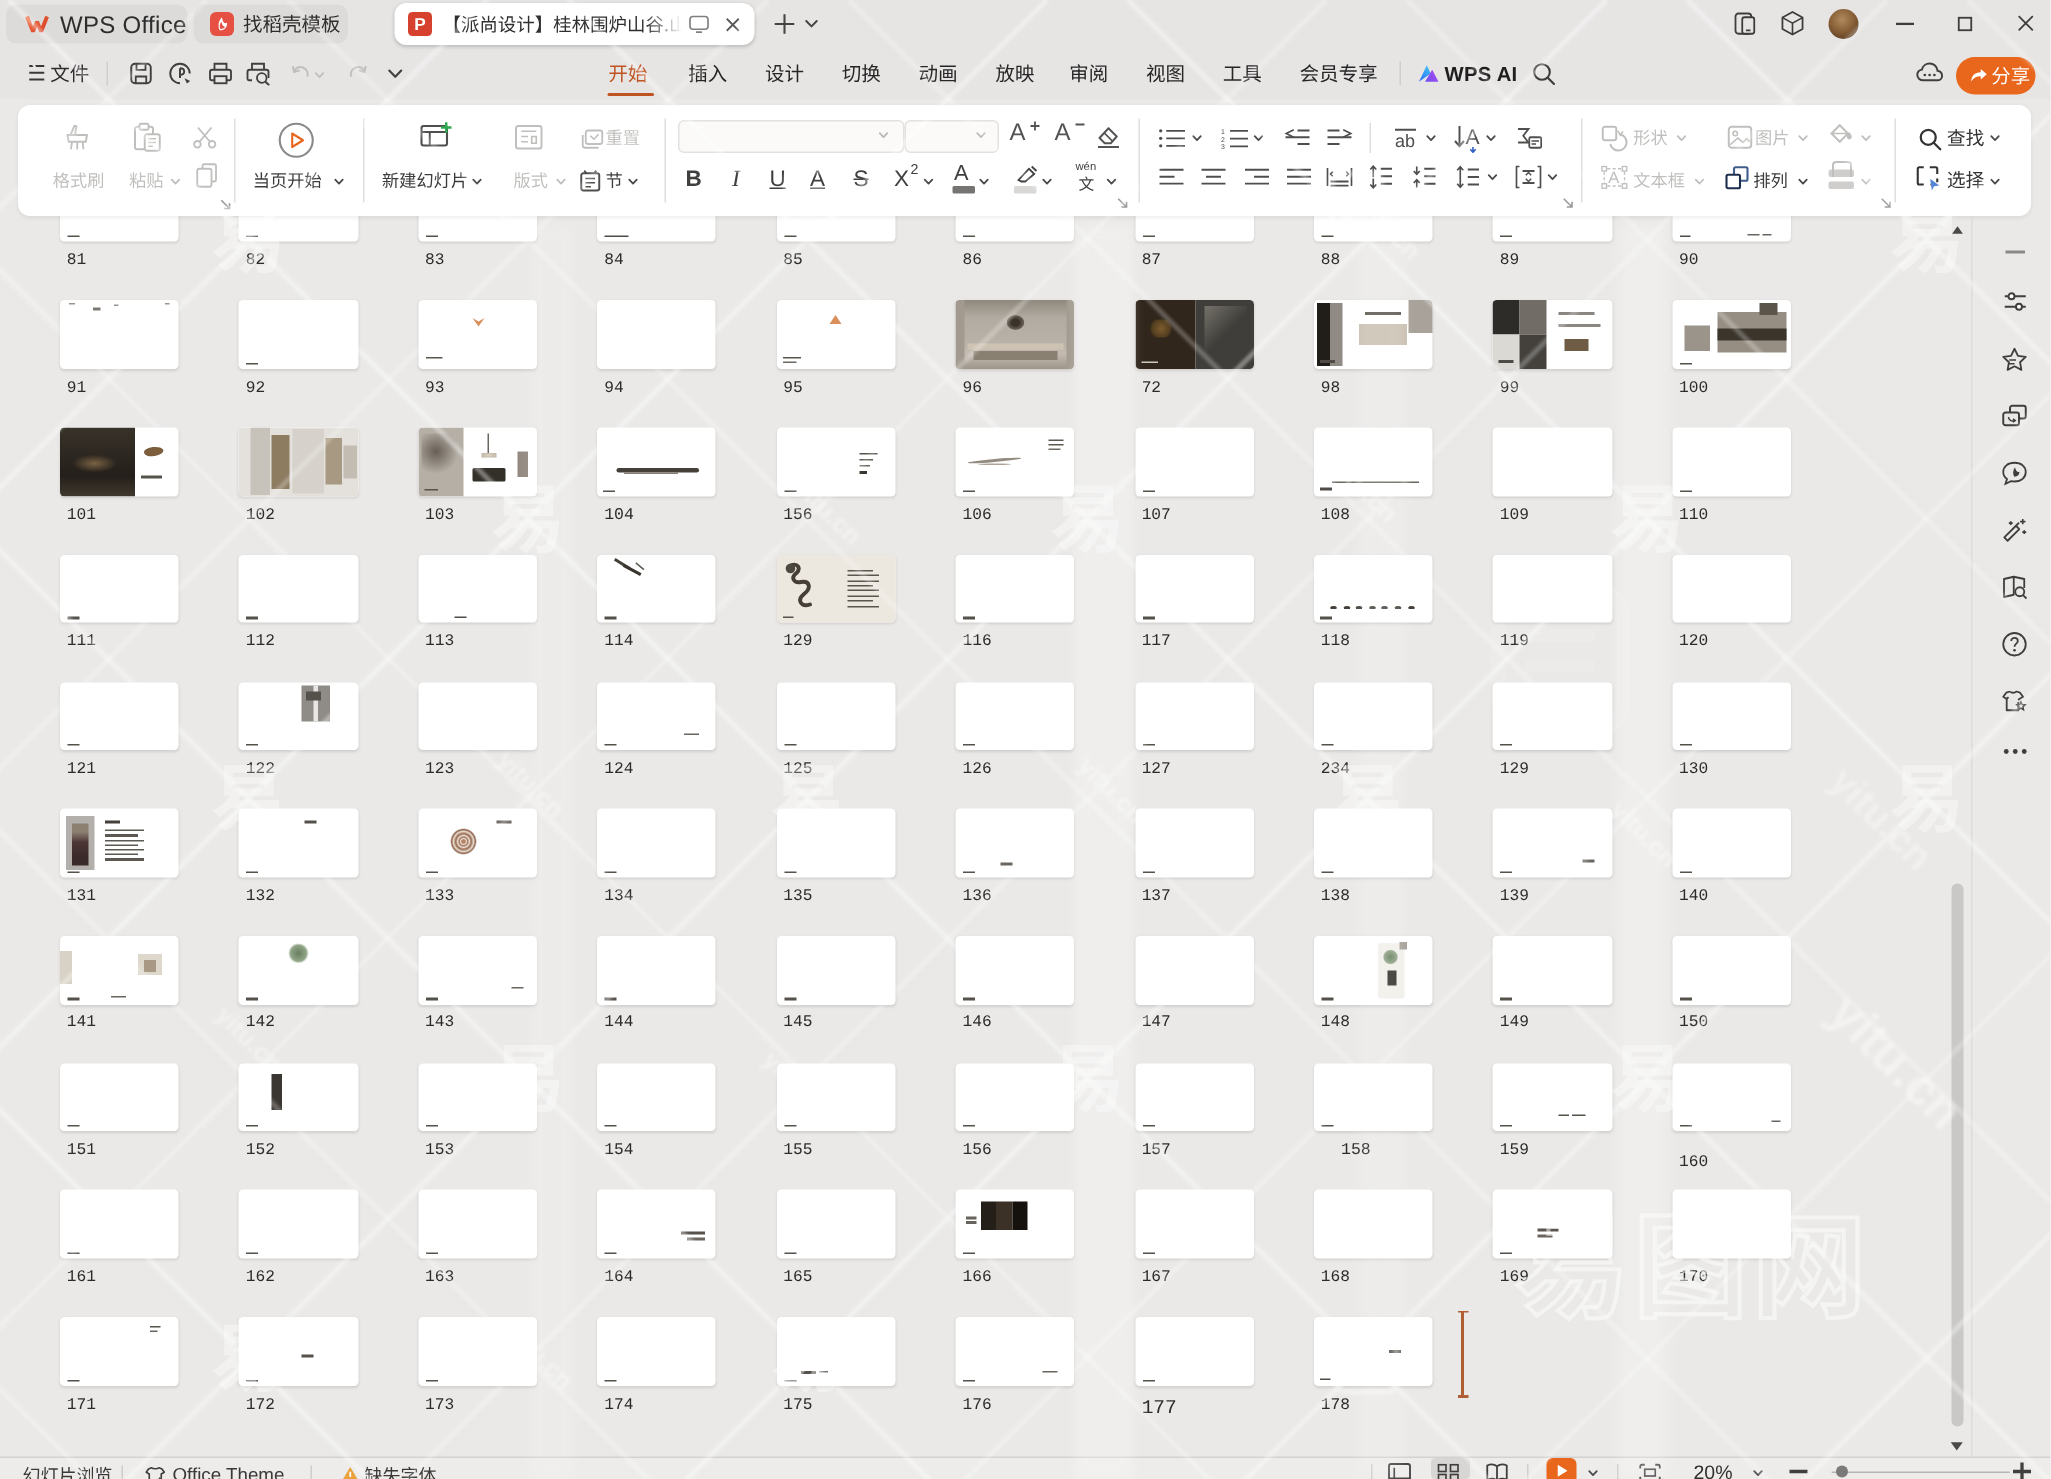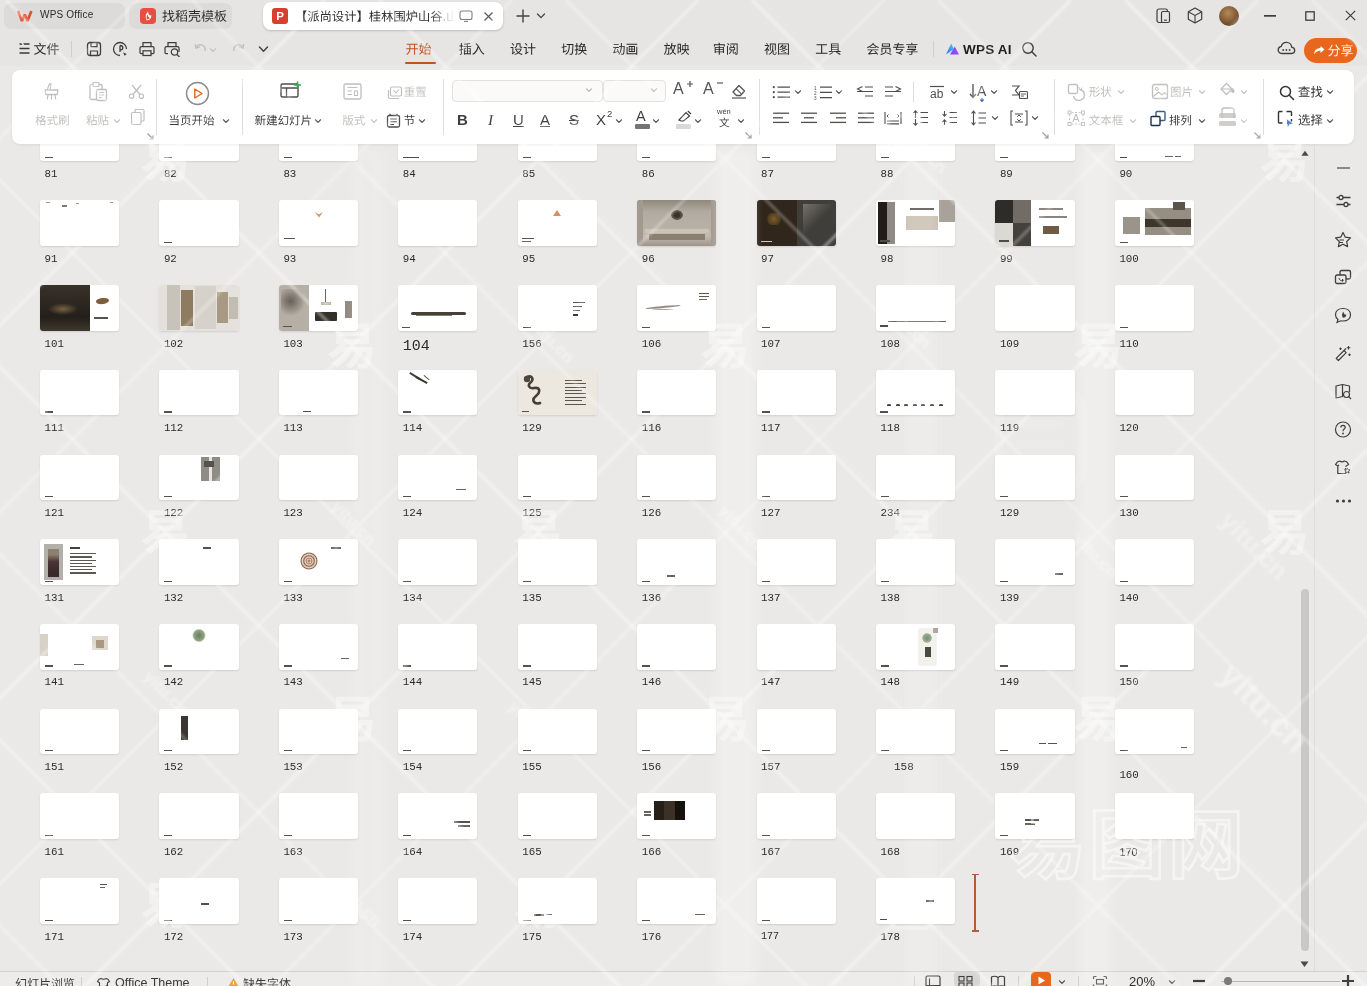--- a/index.html
+++ b/index.html
@@ -81,21 +81,21 @@
       <i style="position:absolute;left:74px;top:0px;width:6px;height:46px;background:#a29a8f;"></i>
     </div>
 <div style="position:absolute;left:641.7px;top:252.8px;font-family:'Liberation Mono',monospace;font-size:10.8px;color:#2b2b2b">96</div>
 <div style="position:absolute;left:756.6px;top:200.3px;width:79.2px;height:45.7px;background:#fff;border-radius:3px;box-shadow:0 1px 2px rgba(0,0,0,.11);overflow:hidden">
       <i style="position:absolute;left:0px;top:0px;width:40px;height:46px;background:#30261c;"></i>
       <i style="position:absolute;left:9px;top:13px;width:16px;height:12px;background:radial-gradient(circle,#7d5c2e 0%,#523d1f 60%,transparent 75%);"></i>
       <i style="position:absolute;left:40px;top:0px;width:40px;height:46px;background:#403e3a;"></i>
       <i style="position:absolute;left:46px;top:4px;width:28px;height:32px;background:linear-gradient(135deg,#75726b 0%,#403e3a 55%);"></i>
       <i style="position:absolute;left:4px;top:40.5px;width:11px;height:1.3px;background:#cdc9c2;"></i>
     </div>
-<div style="position:absolute;left:761.1px;top:252.8px;font-family:'Liberation Mono',monospace;font-size:10.8px;color:#2b2b2b">97</div>
+<div style="position:absolute;left:761.1px;top:252.8px;font-family:'Liberation Mono',monospace;font-size:10.8px;color:#2b2b2b">72</div>
 <div style="position:absolute;left:876.0px;top:200.3px;width:79.2px;height:45.7px;background:#fff;border-radius:3px;box-shadow:0 1px 2px rgba(0,0,0,.11);overflow:hidden">
       <i style="position:absolute;left:2px;top:2px;width:9px;height:42px;background:#211e1a;"></i>
       <i style="position:absolute;left:11px;top:2px;width:8px;height:42px;background:#8f8a83;"></i>
       <i style="position:absolute;left:30px;top:16px;width:32px;height:14px;background:#c9c0b1;"></i>
       <i style="position:absolute;left:34px;top:8px;width:24px;height:2px;background:#59544c;"></i>
       <i style="position:absolute;left:63px;top:0px;width:17px;height:22px;background:#a8a29a;"></i>
       <i style="position:absolute;left:4px;top:40px;width:10px;height:1.5px;background:#4f4b46;"></i>
     </div>
 <div style="position:absolute;left:880.5px;top:252.8px;font-family:'Liberation Mono',monospace;font-size:10.8px;color:#2b2b2b">98</div>
 <div style="position:absolute;left:995.4px;top:200.3px;width:79.2px;height:45.7px;background:#fff;border-radius:3px;box-shadow:0 1px 2px rgba(0,0,0,.11);overflow:hidden">
@@ -141,21 +141,21 @@
       <i style="position:absolute;left:42px;top:17px;width:10px;height:3px;background:radial-gradient(ellipse,#ddd4c5,#bbb09d);"></i>
       <i style="position:absolute;left:66px;top:16px;width:7px;height:17px;background:#938b81;"></i>
       <i style="position:absolute;left:4px;top:41px;width:9px;height:1.3px;background:#55514b;"></i>
     </div>
 <div style="position:absolute;left:283.4px;top:337.5px;font-family:'Liberation Mono',monospace;font-size:10.8px;color:#2b2b2b">103</div>
 <div style="position:absolute;left:398.3px;top:285.0px;width:79.2px;height:45.7px;background:#fff;border-radius:3px;box-shadow:0 1px 2px rgba(0,0,0,.11);overflow:hidden">
       <i style="position:absolute;left:13px;top:27px;width:55px;height:2.6px;background:#46403a;border-radius:2px;"></i>
       <i style="position:absolute;left:18px;top:30px;width:36px;height:1px;background:#837d73;"></i>
       <i style="position:absolute;left:4px;top:41.5px;width:8px;height:1.3px;background:#55514b;"></i>
     </div>
-<div style="position:absolute;left:402.8px;top:337.5px;font-family:'Liberation Mono',monospace;font-size:15px;color:#2b2b2b">104</div>
+<div style="position:absolute;left:402.8px;top:337.5px;font-family:'Liberation Mono',monospace;font-size:11px;color:#2b2b2b">104</div>
 <div style="position:absolute;left:517.7px;top:285.0px;width:79.2px;height:45.7px;background:#fff;border-radius:3px;box-shadow:0 1px 2px rgba(0,0,0,.11);overflow:hidden">
       <i style="position:absolute;left:55px;top:17px;width:12px;height:1.4px;background:#55504a;"></i>
       <i style="position:absolute;left:55px;top:20.5px;width:9px;height:1.4px;background:#55504a;"></i>
       <i style="position:absolute;left:55px;top:25px;width:7px;height:1.2px;background:#6d6962;"></i>
       <i style="position:absolute;left:55px;top:28.5px;width:5px;height:2.4px;background:#3b3832;"></i>
       <i style="position:absolute;left:5px;top:41.5px;width:8px;height:1.3px;background:#55514b;"></i>
     </div>
 <div style="position:absolute;left:522.2px;top:337.5px;font-family:'Liberation Mono',monospace;font-size:10.8px;color:#2b2b2b">156</div>
 <div style="position:absolute;left:637.2px;top:285.0px;width:79.2px;height:45.7px;background:#fff;border-radius:3px;box-shadow:0 1px 2px rgba(0,0,0,.11);overflow:hidden">
       <i style="position:absolute;left:8px;top:21px;width:36px;height:2.2px;background:#948b81;border-radius:50%;transform:rotate(-5deg);"></i>
@@ -466,21 +466,21 @@
 <div style="position:absolute;left:761.1px;top:845.9px;font-family:'Liberation Mono',monospace;font-size:10.8px;color:#2b2b2b">167</div>
 <div style="position:absolute;left:876.0px;top:793.4px;width:79.2px;height:45.7px;background:#fff;border-radius:3px;box-shadow:0 1px 2px rgba(0,0,0,.11);overflow:hidden"></div>
 <div style="position:absolute;left:880.5px;top:845.9px;font-family:'Liberation Mono',monospace;font-size:10.8px;color:#2b2b2b">168</div>
 <div style="position:absolute;left:995.4px;top:793.4px;width:79.2px;height:45.7px;background:#fff;border-radius:3px;box-shadow:0 1px 2px rgba(0,0,0,.11);overflow:hidden">
       <i style="position:absolute;left:30px;top:26px;width:14px;height:1.6px;background:#5a564f;"></i>
       <i style="position:absolute;left:30px;top:30px;width:10px;height:1.4px;background:#6a665f;"></i>
       <i style="position:absolute;left:5px;top:41.5px;width:8px;height:1.3px;background:#55514b;"></i>
     </div>
 <div style="position:absolute;left:999.9px;top:845.9px;font-family:'Liberation Mono',monospace;font-size:10.8px;color:#2b2b2b">169</div>
 <div style="position:absolute;left:1114.9px;top:793.4px;width:79.2px;height:45.7px;background:#fff;border-radius:3px;box-shadow:0 1px 2px rgba(0,0,0,.11);overflow:hidden"></div>
-<div style="position:absolute;left:1119.4px;top:845.9px;font-family:Liberation Sans, sans-serif;font-size:10.8px;color:#2b2b2b">170</div>
+<div style="position:absolute;left:1119.4px;top:845.9px;font-family:Liberation Mono, monospace;font-size:10.8px;color:#2b2b2b">170</div>
 <div style="position:absolute;left:40.0px;top:878.1px;width:79.2px;height:45.7px;background:#fff;border-radius:3px;box-shadow:0 1px 2px rgba(0,0,0,.11);overflow:hidden">
       <i style="position:absolute;left:60px;top:6px;width:7px;height:1.3px;background:#55514b;"></i>
       <i style="position:absolute;left:60px;top:9px;width:5px;height:1.2px;background:#6a665f;"></i>
       <i style="position:absolute;left:5px;top:41.5px;width:8px;height:1.3px;background:#55514b;"></i>
     </div>
 <div style="position:absolute;left:44.5px;top:930.6px;font-family:'Liberation Mono',monospace;font-size:10.8px;color:#2b2b2b">171</div>
 <div style="position:absolute;left:159.4px;top:878.1px;width:79.2px;height:45.7px;background:#fff;border-radius:3px;box-shadow:0 1px 2px rgba(0,0,0,.11);overflow:hidden">
       <i style="position:absolute;left:42px;top:25px;width:8px;height:1.5px;background:#55514b;"></i>
       <i style="position:absolute;left:5px;top:41.5px;width:8px;height:1.3px;background:#55514b;"></i>
     </div>
@@ -500,21 +500,21 @@
     </div>
 <div style="position:absolute;left:522.2px;top:930.6px;font-family:'Liberation Mono',monospace;font-size:10.8px;color:#2b2b2b">175</div>
 <div style="position:absolute;left:637.2px;top:878.1px;width:79.2px;height:45.7px;background:#fff;border-radius:3px;box-shadow:0 1px 2px rgba(0,0,0,.11);overflow:hidden">
       <i style="position:absolute;left:5px;top:41.5px;width:8px;height:1.3px;background:#55514b;"></i>
       <i style="position:absolute;left:58px;top:36px;width:10px;height:1.4px;background:#6a665f;"></i>
     </div>
 <div style="position:absolute;left:641.7px;top:930.6px;font-family:'Liberation Mono',monospace;font-size:10.8px;color:#2b2b2b">176</div>
 <div style="position:absolute;left:756.6px;top:878.1px;width:79.2px;height:45.7px;background:#fff;border-radius:3px;box-shadow:0 1px 2px rgba(0,0,0,.11);overflow:hidden">
       <i style="position:absolute;left:5px;top:41.5px;width:8px;height:1.3px;background:#55514b;"></i>
     </div>
-<div style="position:absolute;left:761.1px;top:930.6px;font-family:'Liberation Mono',monospace;font-size:10px;color:#2b2b2b">177</div>
+<div style="position:absolute;left:761.1px;top:930.6px;font-family:'Liberation Mono',monospace;font-size:13px;color:#2b2b2b">177</div>
 <div style="position:absolute;left:876.0px;top:878.1px;width:79.2px;height:45.7px;background:#fff;border-radius:3px;box-shadow:0 1px 2px rgba(0,0,0,.11);overflow:hidden">
       <i style="position:absolute;left:50px;top:22px;width:8px;height:1.5px;background:#55514b;"></i>
       <i style="position:absolute;left:4px;top:41px;width:7px;height:1.4px;background:#4f4b46;"></i>
     </div>
 <div style="position:absolute;left:880.5px;top:930.6px;font-family:'Liberation Mono',monospace;font-size:10.8px;color:#2b2b2b">178</div>
 <div style="position:absolute;left:971.5px;top:873.5px;width:7px;height:58px">
       <div style="position:absolute;left:2.6px;top:0;width:1.7px;height:58px;background:#b05f35"></div>
       <div style="position:absolute;left:0;top:0;width:7px;height:1.7px;background:#b05f35"></div>
       <div style="position:absolute;left:0;bottom:0;width:7px;height:1.7px;background:#b05f35"></div>
     </div>
@@ -522,21 +522,21 @@
 <div style="position:absolute;left:4px;top:3px;width:121px;height:26px;background:#dddbd9;border-radius:7px"></div>
 <svg style="position:absolute;left:16px;top:8px;" width="17" height="16" viewBox="0 0 17 16" fill="none">
       <path d="M2 3 L6 13 L8.7 6.5 L11.4 13 L15.4 3" stroke="url(#wg)" stroke-width="2.6" stroke-linejoin="bevel"></path>
       <defs>
         <linearGradient id="wg" x1="0" y1="0" x2="17" y2="16" gradientUnits="userSpaceOnUse">
           <stop stop-color="#f26b3a"></stop>
           <stop offset="1" stop-color="#d43d26"></stop>
         </linearGradient>
       </defs>
     </svg>
-<div style="position:absolute;left:40px;top:9px;font-size:10px;color:#2d2d2d;white-space:nowrap;letter-spacing:.2px">WPS Office</div>
+<div style="position:absolute;left:40px;top:9px;font-size:16px;color:#2d2d2d;white-space:nowrap;letter-spacing:.2px">WPS Office</div>
 <div style="position:absolute;left:129px;top:3px;width:103px;height:26px;background:#dddbd9;border-radius:7px"></div>
 <svg style="position:absolute;left:140px;top:8px;" width="16" height="16" viewBox="0 0 16 16" fill="none">
       <rect width="16" height="16" rx="4" fill="#e55043"></rect>
       <path d="M8 3.5 C5.5 6 5.2 9 6.4 12.2 C9.5 12.4 11.5 10.5 11.4 7.2 C10 7.8 8.6 7.6 8 3.5 Z M7.7 6.5 C7.9 8.5 8.6 9.6 10 10 C9.2 11 8 11.4 6.9 11.3 C6.2 9.4 6.4 7.9 7.7 6.5 Z" fill="#fff"></path>
     </svg>
 <div style="position:absolute;left:263px;top:2px;width:240px;height:28px;background:#fff;border-radius:8px;box-shadow:0 1px 2.5px rgba(0,0,0,.18)"></div>
 <svg style="position:absolute;left:272px;top:8px;" width="16" height="16" viewBox="0 0 16 16" fill="none">
       <rect width="16" height="16" rx="3" fill="#d6402f"></rect>
       <text x="8" y="12.3" fill="#fff" font-family="Liberation Sans" font-size="11.5" font-weight="bold" text-anchor="middle">P</text>
     </svg>

